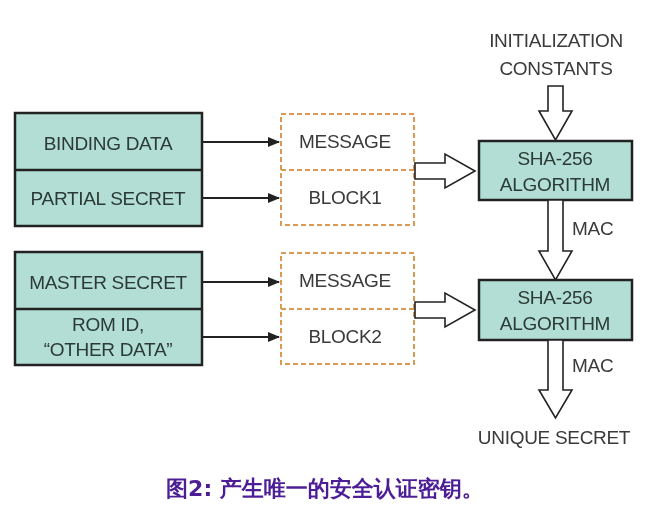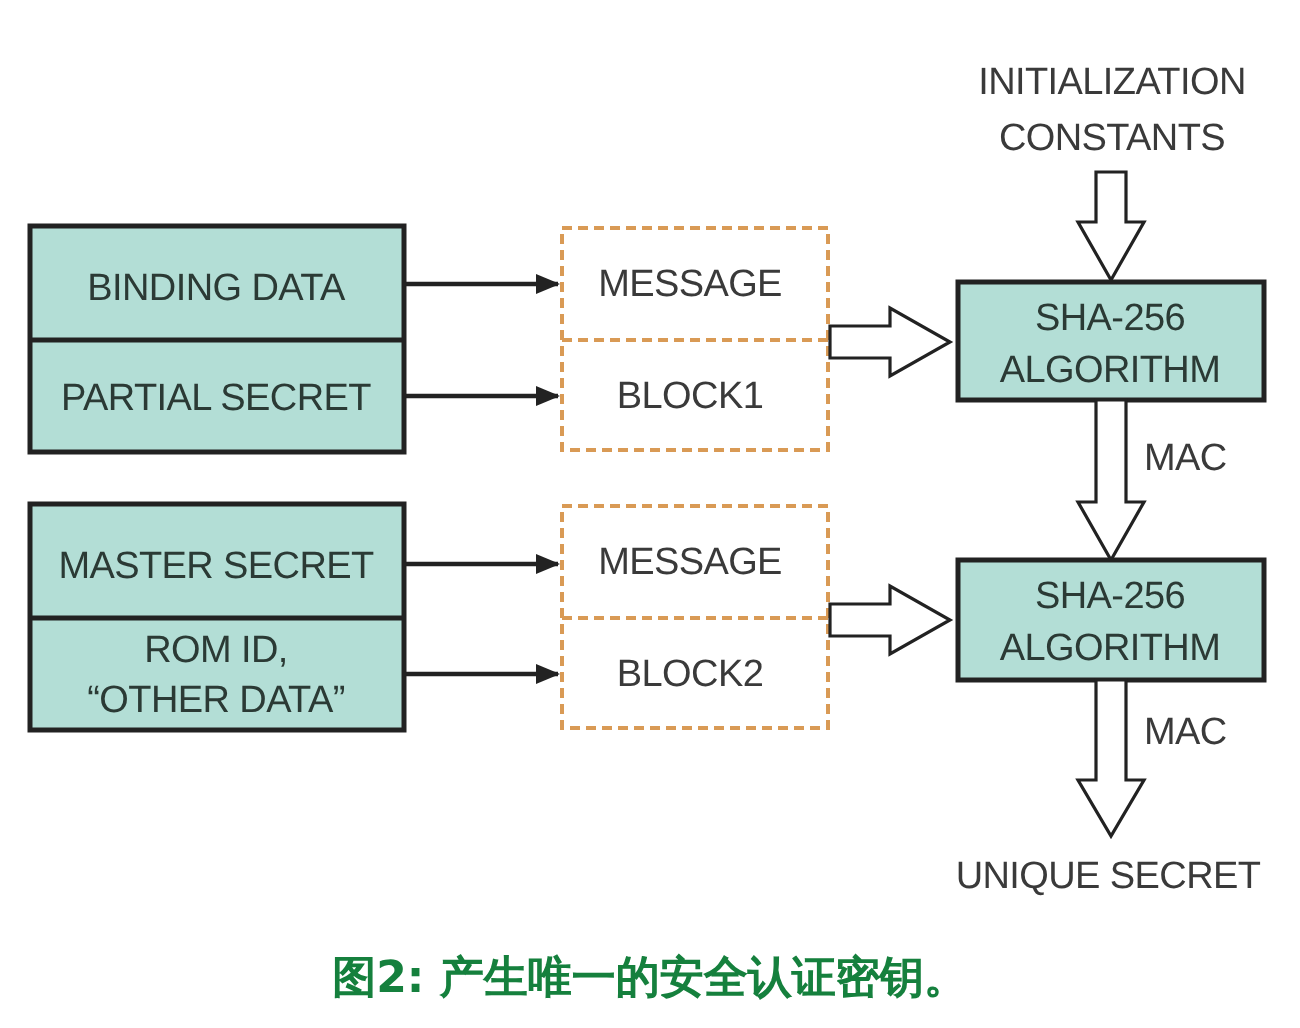--- a/index.html
+++ b/index.html
@@ -2,21 +2,21 @@
 <html><head>
 <meta charset="utf-8">
 <style>
   html, body { margin: 0; padding: 0; background: #ffffff; }
   body { width: 650px; height: 514px; position: relative; overflow: hidden;
          font-family: "Liberation Sans", "DejaVu Sans", sans-serif; }
   svg { position: absolute; left: 0; top: 0; }
   .lbl { font-family: "Liberation Sans", "DejaVu Sans", sans-serif; font-size: 19px; fill: #3a3a3a; letter-spacing: -0.3px; }
   .lbl-dark { fill: #2b3a35; }
   .caption { position: absolute; left: 0; width: 650px; top: 474px; text-align: center;
-             font-family: "DejaVu Sans", sans-serif; font-weight: bold; font-size: 22px; color: #15803d; }
+             font-family: "DejaVu Sans", sans-serif; font-weight: bold; font-size: 22px; color: #4c1d95; }
 </style>
 </head>
 <body>
 
 <svg width="650" height="514" viewBox="0 0 650 514">
   <defs>
     <marker id="arrowhead" markerWidth="12" markerHeight="10" refX="11" refY="5" orient="auto" markerUnits="userSpaceOnUse">
       <polygon points="0,0 12,5 0,10" fill="#222222"></polygon>
     </marker>
   </defs>

